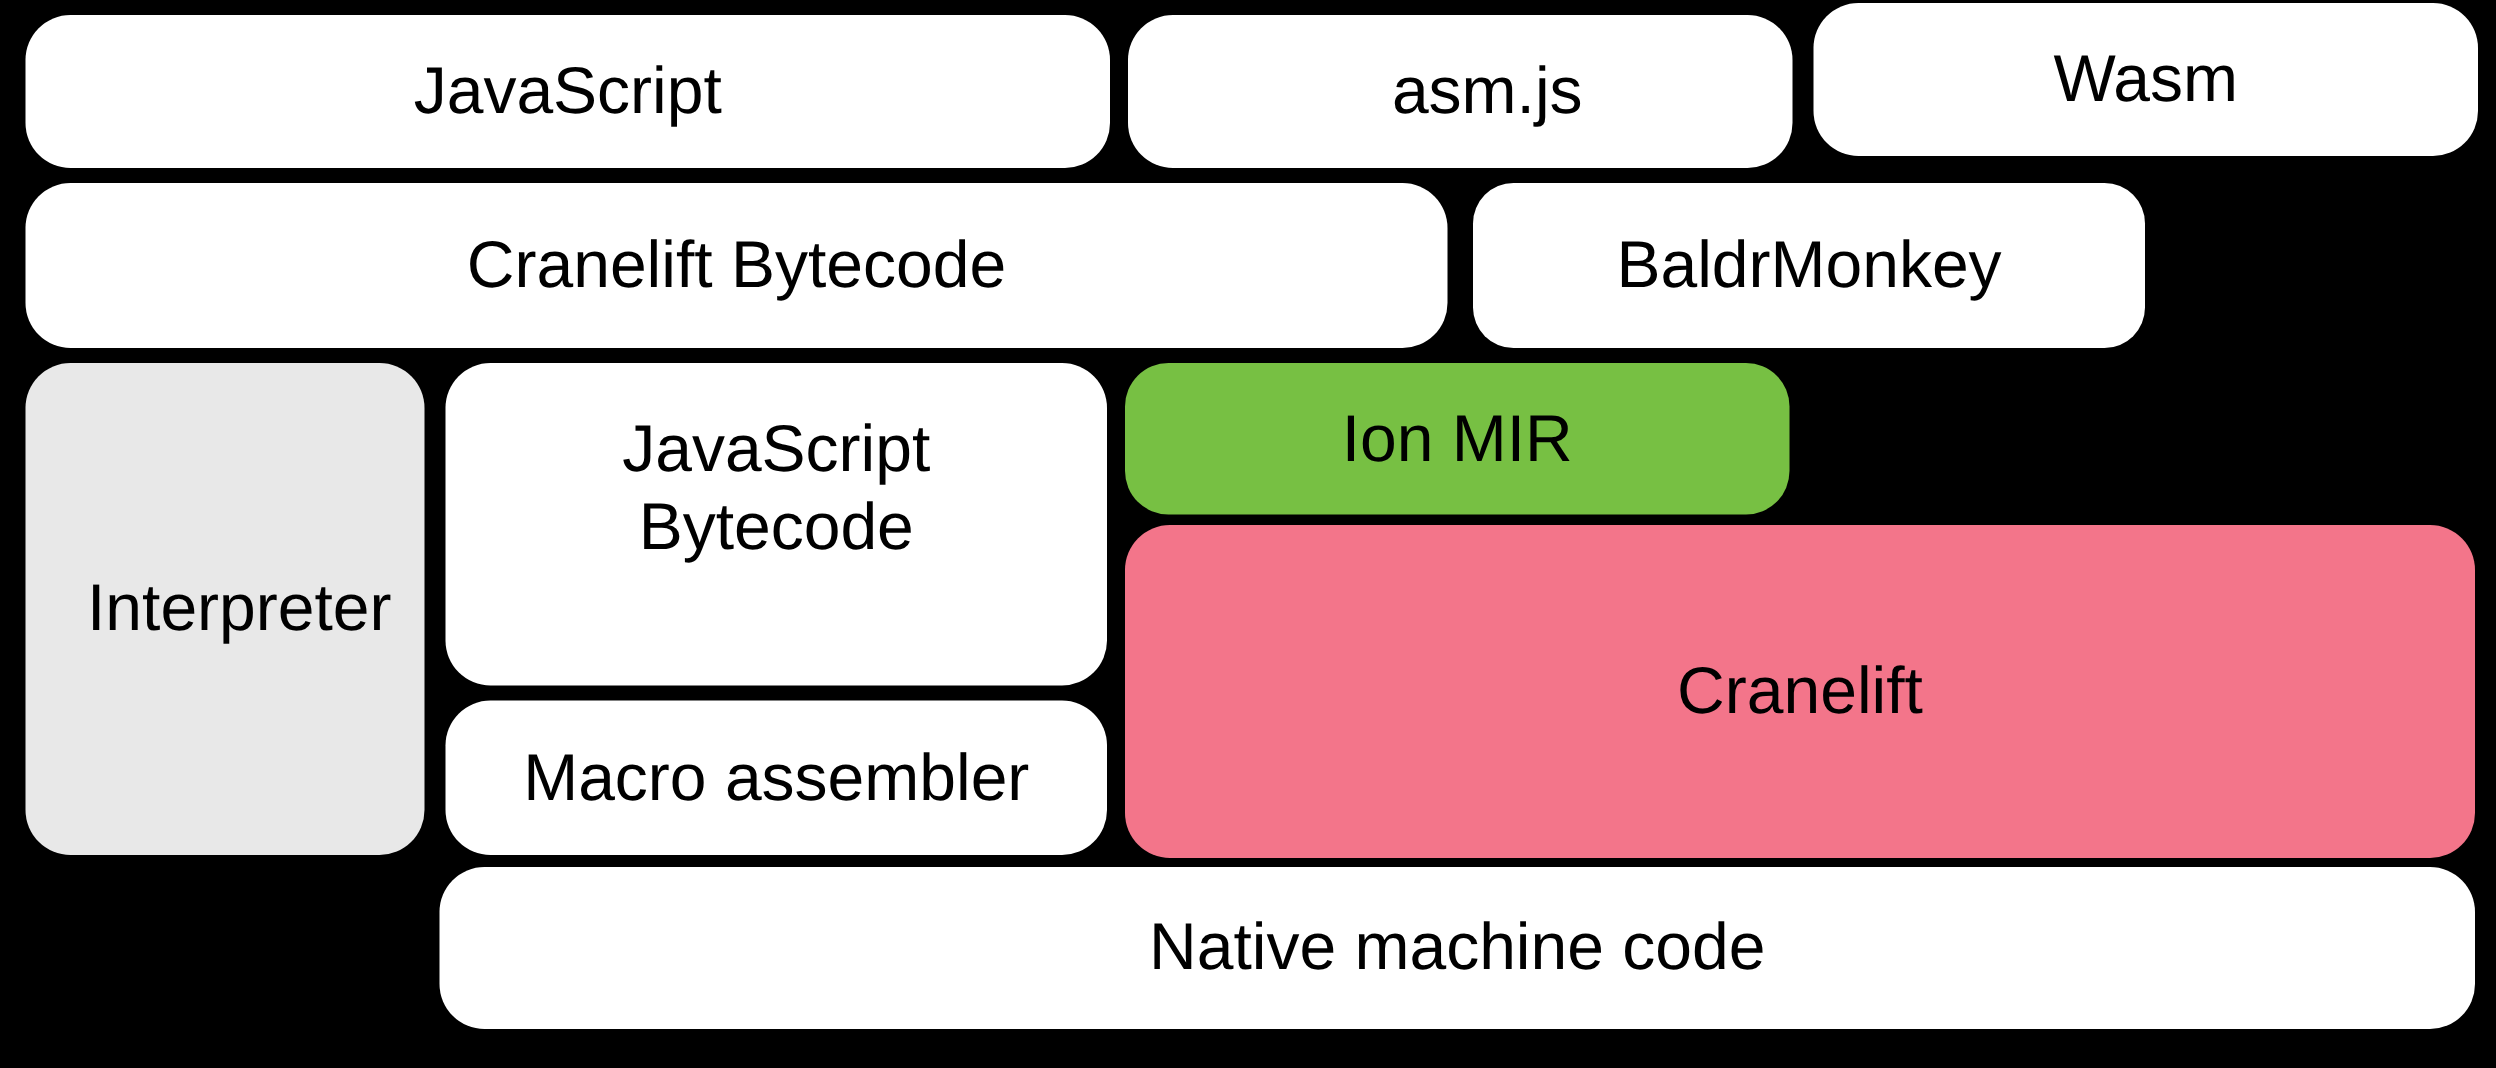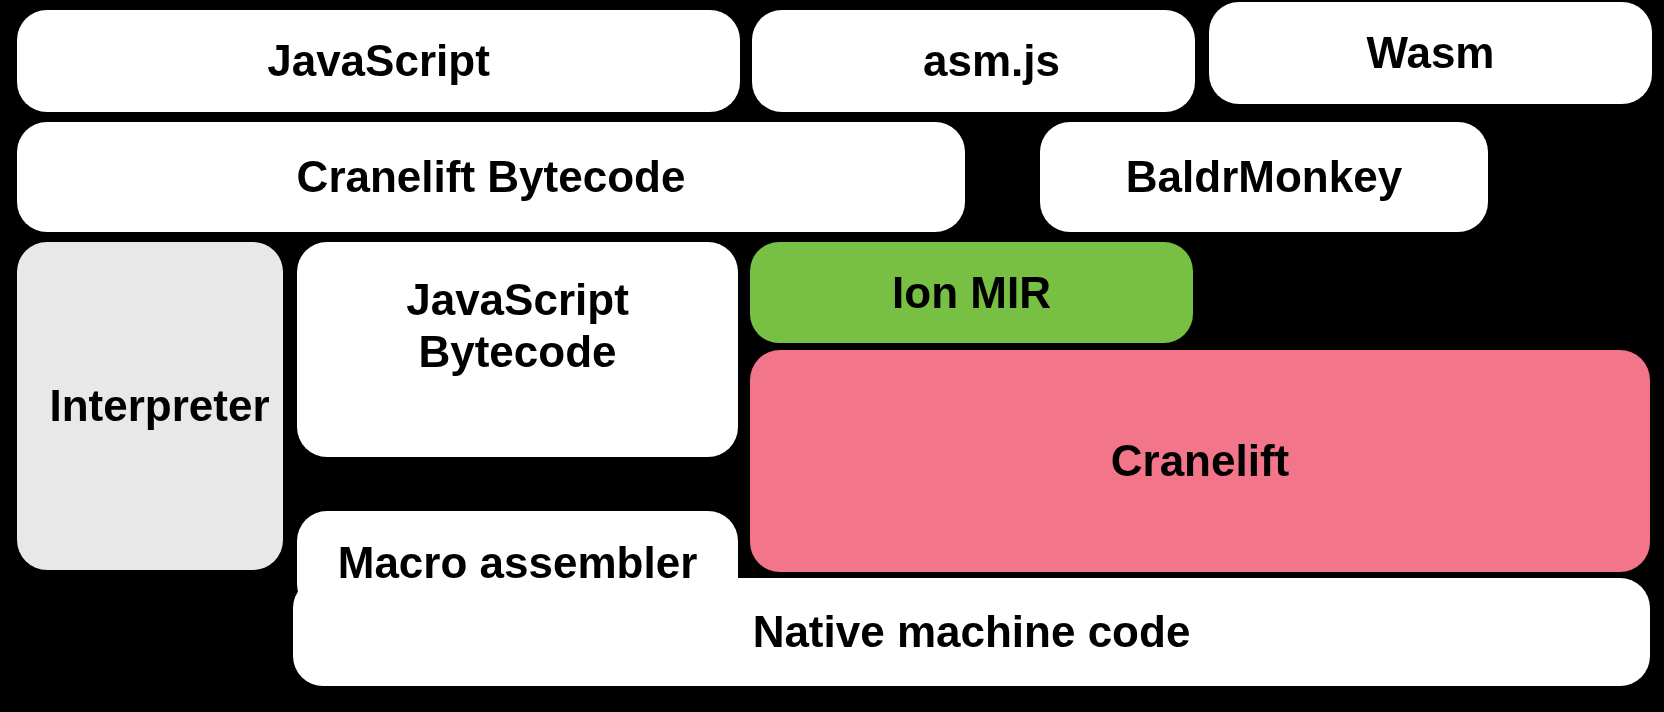--- a/index.html
+++ b/index.html
@@ -8,42 +8,41 @@
     background: #000000;
   }
   .diagram {
     position: relative;
     width: 1664px;
     height: 712px;
     background: #000000;
     overflow: hidden;
     font-family: "Liberation Sans", sans-serif;
     color: #000000;
-    font-weight: bold;
   }
   .box {
     position: absolute;
     background: #ffffff;
     border-radius: 30px;
     display: flex;
     align-items: center;
     justify-content: center;
     text-align: center;
     font-size: 44px;
     line-height: 1.18;
     color: #000000;
     box-sizing: border-box;
   }
   
   .box-javascript      { left: 17px;   top: 10px;  width: 723px;  height: 102px; }
   .box-asmjs           { left: 752px;  top: 10px;  width: 443px;  height: 102px; padding-left: 36px; }
   .box-wasm            { left: 1209px; top: 2px;  width: 443px;  height: 102px; }
   
   .box-js-bytecode     { left: 17px;   top: 122px; width: 948px;  height: 110px; }
-  .box-baldrmonkey     { left: 1040px;  top: 122px; width: 448px;  height: 110px; }
+  .box-baldrmonkey     { left: 982px;  top: 122px; width: 448px;  height: 110px; border-radius: 27px; }
   
   .box-interpreter     { left: 17px;   top: 242px; width: 266px;  height: 328px; }
   .box-js-baseline     { left: 297px;  top: 242px; width: 441px;  height: 215px; }
   .box-ion-mir         { left: 750px;  top: 242px; width: 443px;  height: 101px; }
   .box-cranelift       { left: 750px;  top: 350px; width: 900px;  height: 222px; }
   .box-macro-assembler { left: 297px;  top: 467px; width: 441px;  height: 103px; }
   
   .box-native          { left: 293px;  top: 578px; width: 1357px; height: 108px; }
 
   .box-js-baseline .stack {
@@ -88,21 +87,21 @@
   </div>
 
   <div class="box box-ion-mir" style="background: rgb(119, 192, 67); border-radius: 29px;">
     <span>Ion MIR</span>
   </div>
 
   <div class="box box-cranelift" style="background: rgb(243, 117, 138);">
     <span>Cranelift</span>
   </div>
 
-  <div class="box box-macro-assembler" style="background: rgb(255, 255, 255); margin-top: 44px;">
+  <div class="box box-macro-assembler" style="background: rgb(255, 255, 255);">
     <span>Macro assembler</span>
   </div>
 
   <div class="box box-native" style="background: rgb(255, 255, 255);">
     <span>Native machine code</span>
   </div>
 
 </div>
 
 </body></html>

